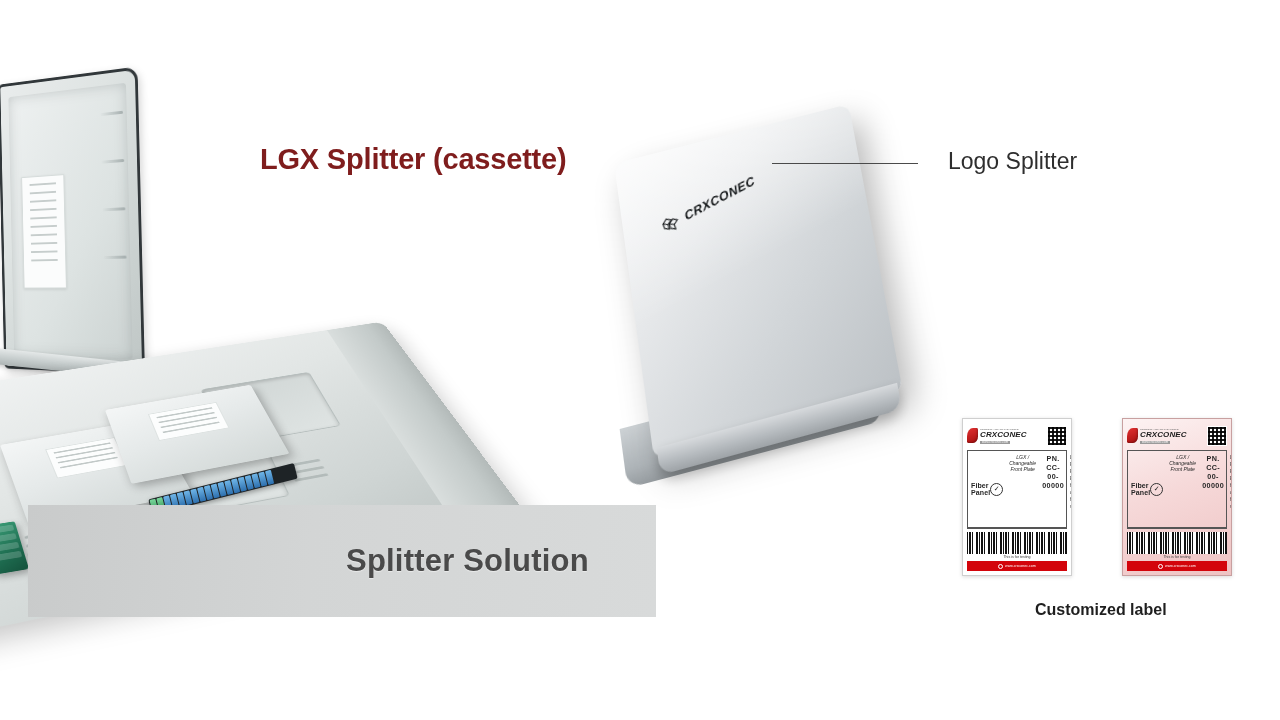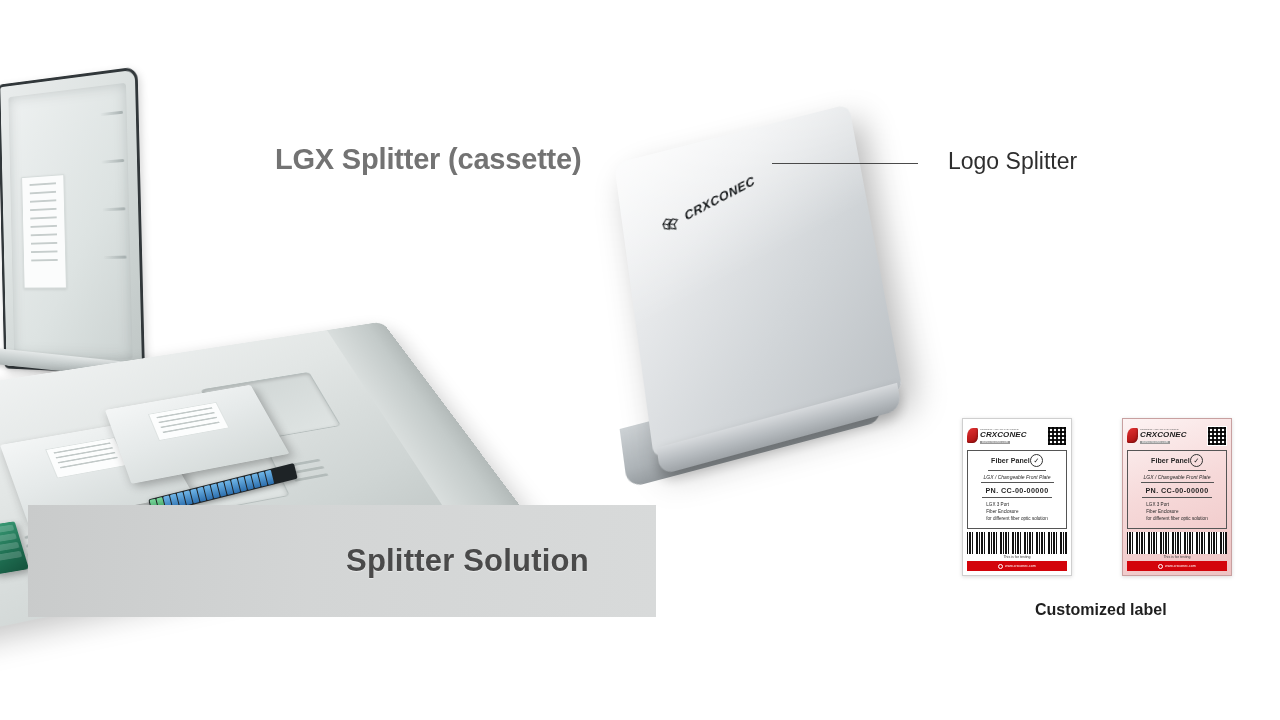--- a/index.html
+++ b/index.html
@@ -162,23 +162,23 @@
     margin-left:318px;
     font-size:31px; font-weight:bold;
     color:#4a4a4a;
     letter-spacing:.2px;
     text-shadow: 0 1px 1px rgba(255,255,255,.5);
   }
 
   
   .headline {
     position:absolute;
-    left:275px; top:143px;
+    left:260px; top:143px;
     font-size:29px; font-weight:bold;
-    color:#737373;
+    color:#7f1d1d;
     letter-spacing:-.2px;
     text-align:center;
   }
   .bullets {
     position:absolute;
     left:243px; top:222px;
     list-style:none;
   }
   .bullets li {
     position:relative;
@@ -333,21 +333,21 @@
     width:20px; height:20px;
     background:
       repeating-linear-gradient(0deg,#1a1a1a 0 2px, #fff 2px 4px),
       repeating-linear-gradient(90deg,#1a1a1a 0 2px, #fff 2px 4px);
     background-blend-mode: multiply;
     border:1px solid #fff;
   }
   .lbl-body {
     flex:1; margin:0 4px;
     border:.6px solid #555;
-    display:flex; flex-direction:column;align-items:center;
+    display:flex; flex-direction:row;
   }
   .lbl-row {
     border-bottom:.6px solid #555;
     padding:2.5px 3px;
   }
   .lbl-row:last-child { border-bottom:none; }
   .row-title {
     display:flex; align-items:center; justify-content:space-between;
     padding:3px 3px;
   }

